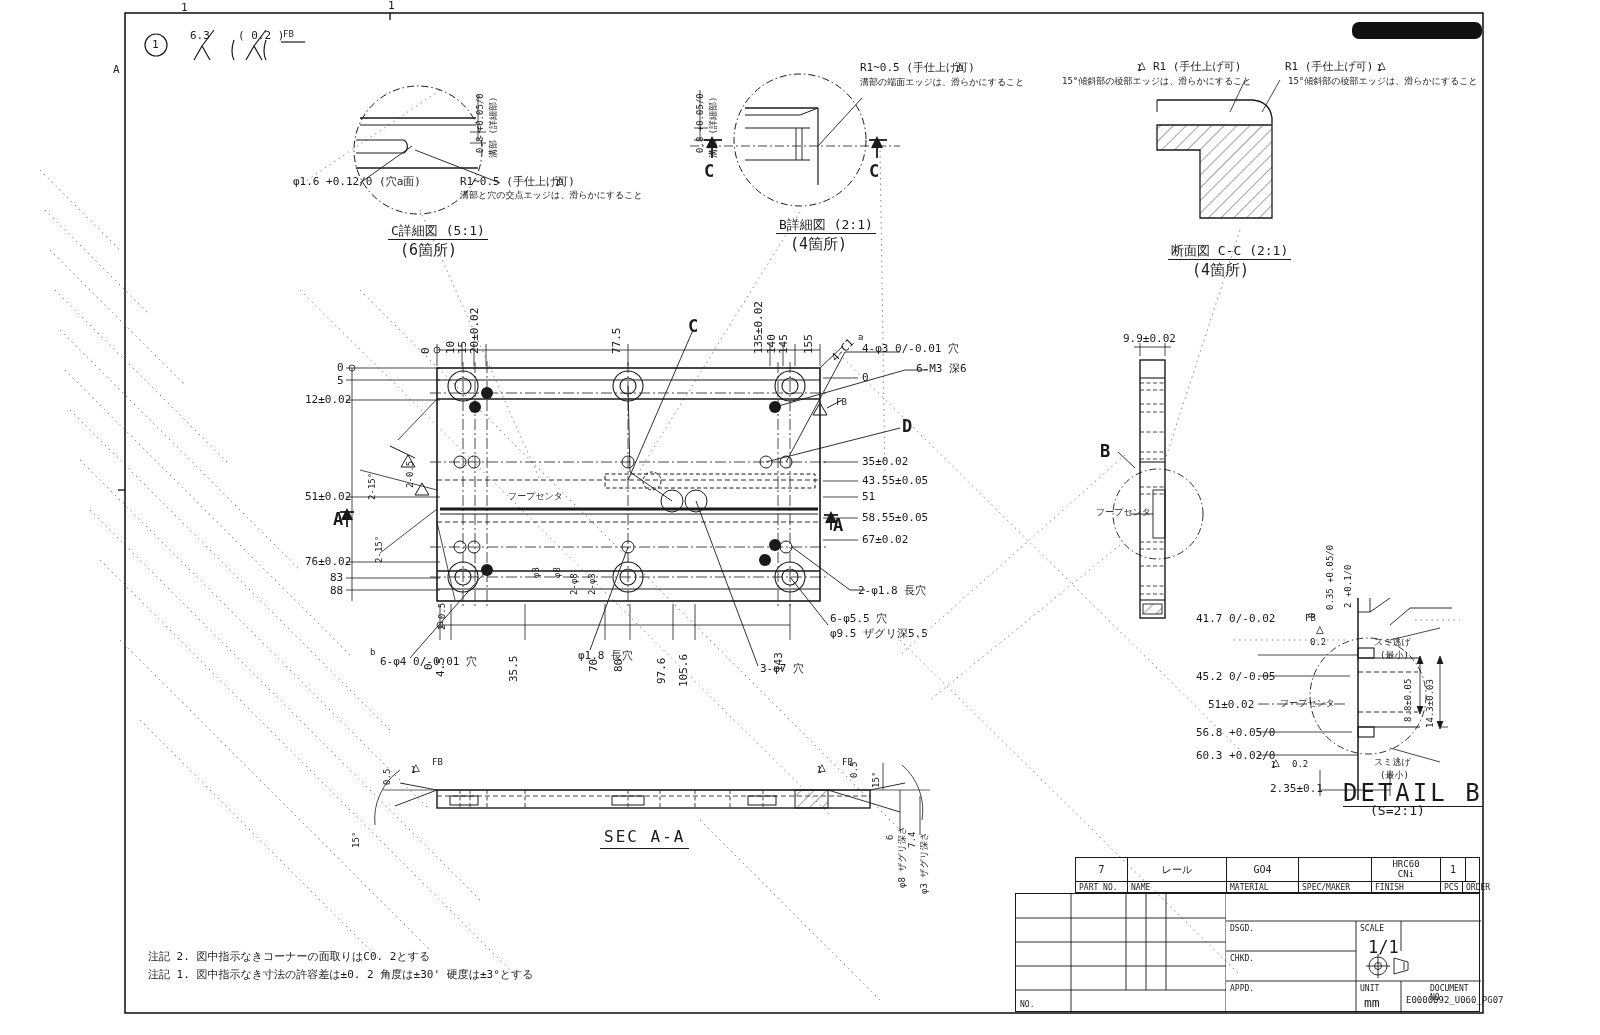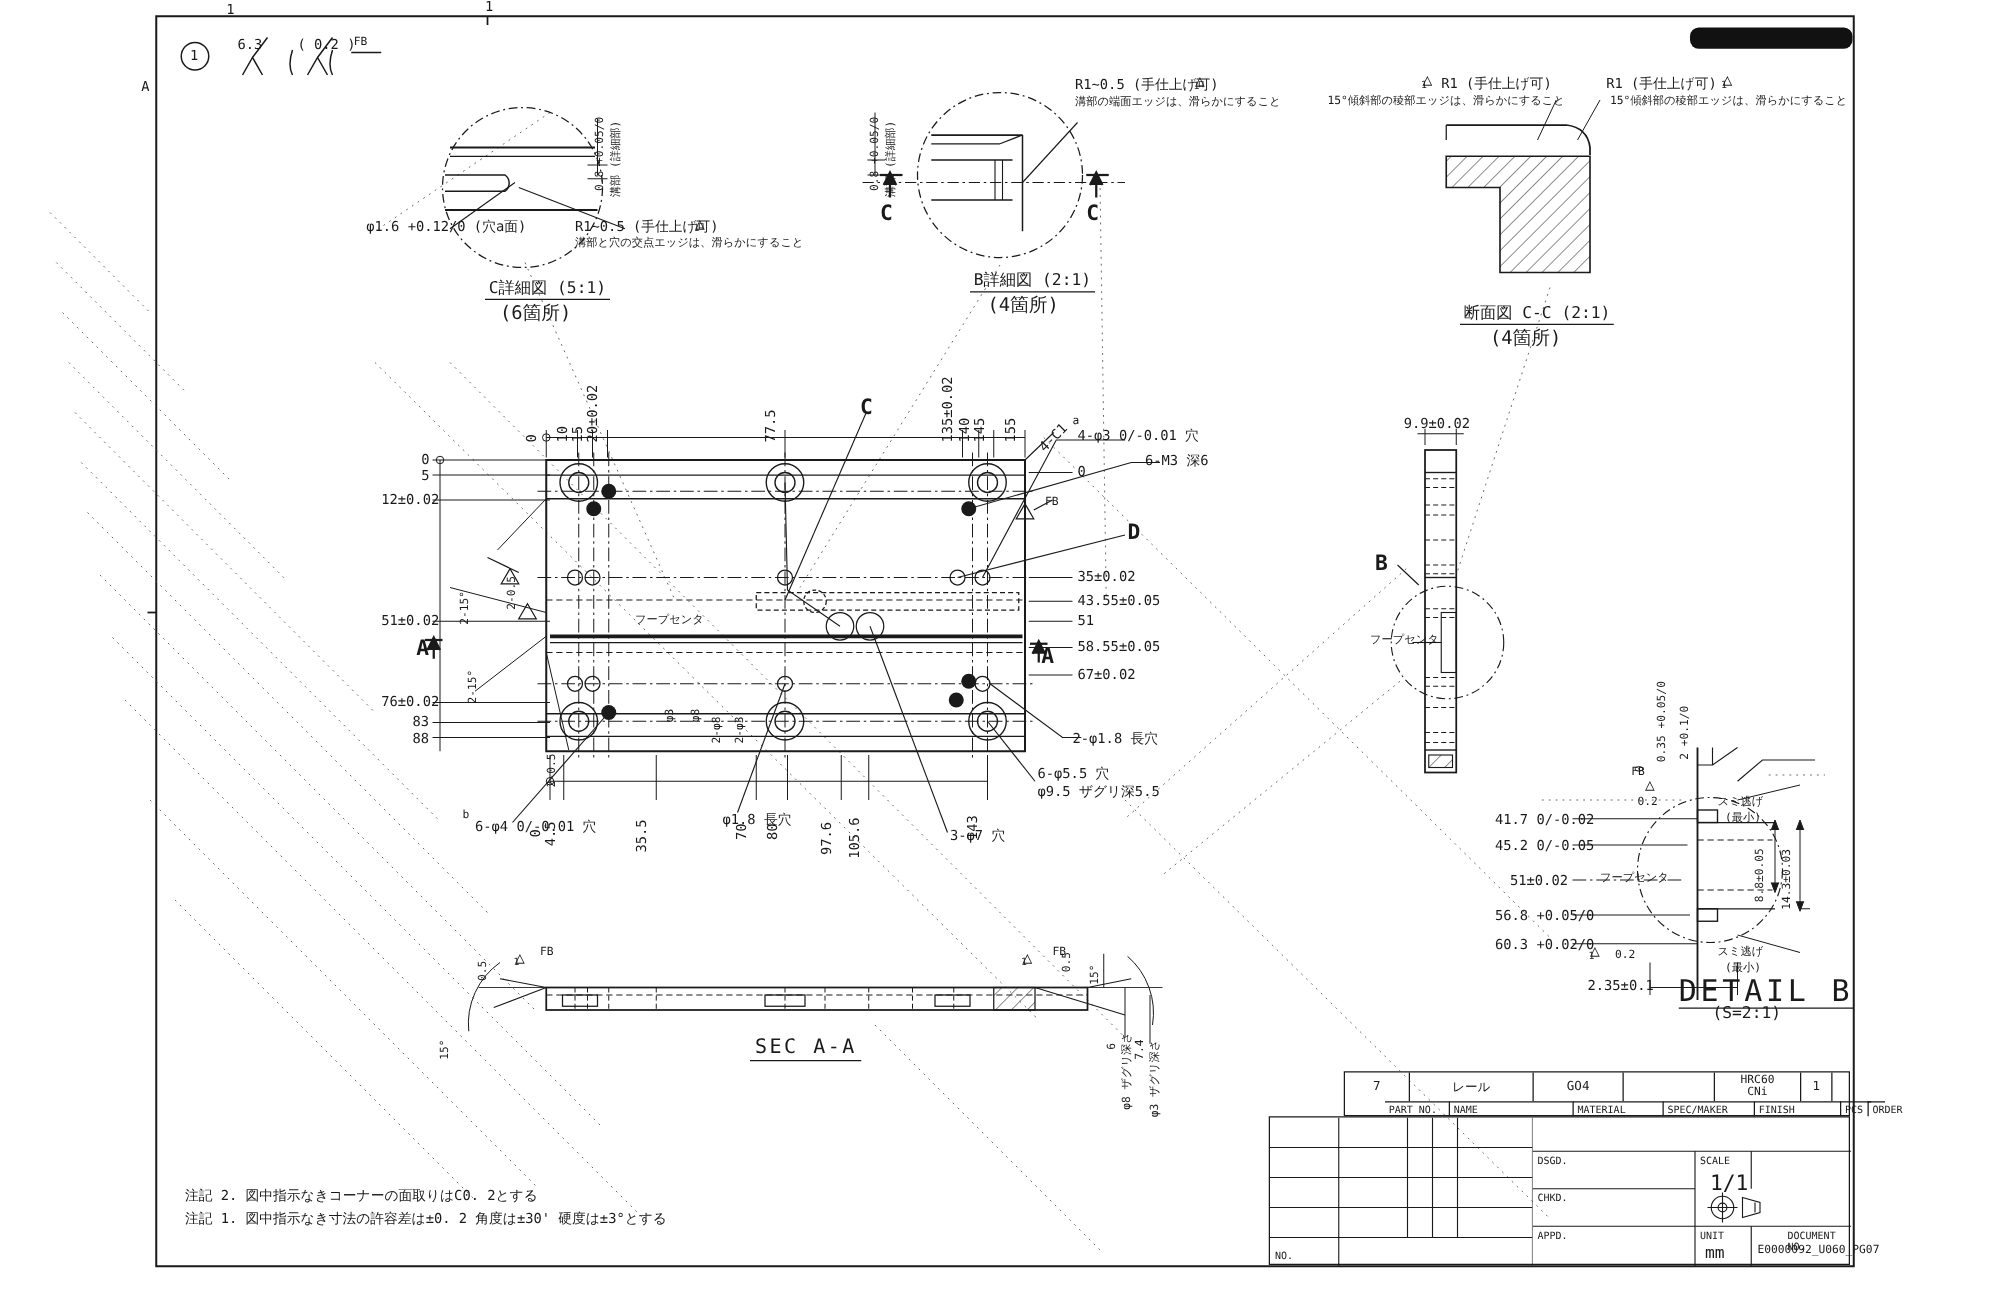--- a/index.html
+++ b/index.html
@@ -13,21 +13,21 @@
   .capsub{font-size:15px;}
   .big{font-size:17px;font-weight:bold;}
   .sec{font-size:16px;letter-spacing:2px;border-bottom:1.5px solid #1a1a1a;padding:0 4px 2px;}
   .sm{font-size:9px;}
   .flag{font-size:13px;}
   .flag .n{font-size:8px;position:relative;left:-9px;top:2px;}
   .wm{position:absolute;font-family:"DejaVu Sans",sans-serif;font-size:52px;font-weight:600;color:#111;letter-spacing:1px;}
   .tb{position:absolute;border:1.6px solid #1a1a1a;box-sizing:border-box;}
   .cell{position:absolute;border-left:1px solid #1a1a1a;border-top:1px solid #1a1a1a;box-sizing:border-box;
         font-size:10px;display:flex;align-items:center;justify-content:center;text-align:center;}
-  .cell.h{font-size:8px;justify-content:flex-start;padding-left:3px;margin-left:32px;}
+  .cell.h{font-size:8px;justify-content:flex-start;padding-left:3px;}
   .lbl{position:absolute;font-size:8px;}
   .val{position:absolute;font-size:17px;}
 </style>
 </head>
 <body>
 <div id="sheet">
 
 <svg width="1600" height="1035" viewBox="0 0 1600 1035">
 
   <rect x="125" y="13" width="1358" height="1000" fill="none" stroke="#1a1a1a" stroke-width="1.6"></rect>
@@ -492,21 +492,21 @@
 <span class="t sm" style="left:842px;top:758px;">FB</span>
 <span class="t v sm" style="left:896px;top:830px;">6</span>
 <span class="t v sm" style="left:908px;top:878px;">φ8 ザグリ深さ</span>
 <span class="t v sm" style="left:918px;top:838px;">7.4</span>
 <span class="t v sm" style="left:930px;top:884px;">φ3 ザグリ深さ</span>
 <span class="t sec" style="left:600px;top:828px;">SEC A-A</span>
 
 <span class="t v sm" style="left:1318px;top:608px;">0</span>
 <span class="t v sm" style="left:1336px;top:600px;">0.35 +0.05/0</span>
 <span class="t v sm" style="left:1354px;top:598px;">2 +0.1/0</span>
-<span class="t" style="left:1196px;top:650px;">41.7 0/-0.02</span>
+<span class="t" style="left:1196px;top:613px;">41.7 0/-0.02</span>
 <span class="t" style="left:1196px;top:671px;">45.2 0/-0.05</span>
 <span class="t" style="left:1208px;top:699px;">51±0.02</span>
 <span class="t" style="left:1196px;top:727px;">56.8 +0.05/0</span>
 <span class="t" style="left:1196px;top:750px;">60.3 +0.02/0</span>
 <span class="t v sm" style="left:1414px;top:712px;">8.8±0.05</span>
 <span class="t v sm" style="left:1436px;top:718px;">14.3±0.03</span>
 <span class="t sm" style="left:1374px;top:638px;">スミ逃げ</span>
 <span class="t sm" style="left:1380px;top:651px;">(最小)</span>
 <span class="t sm" style="left:1374px;top:758px;">スミ逃げ</span>
 <span class="t sm" style="left:1380px;top:771px;">(最小)</span>

